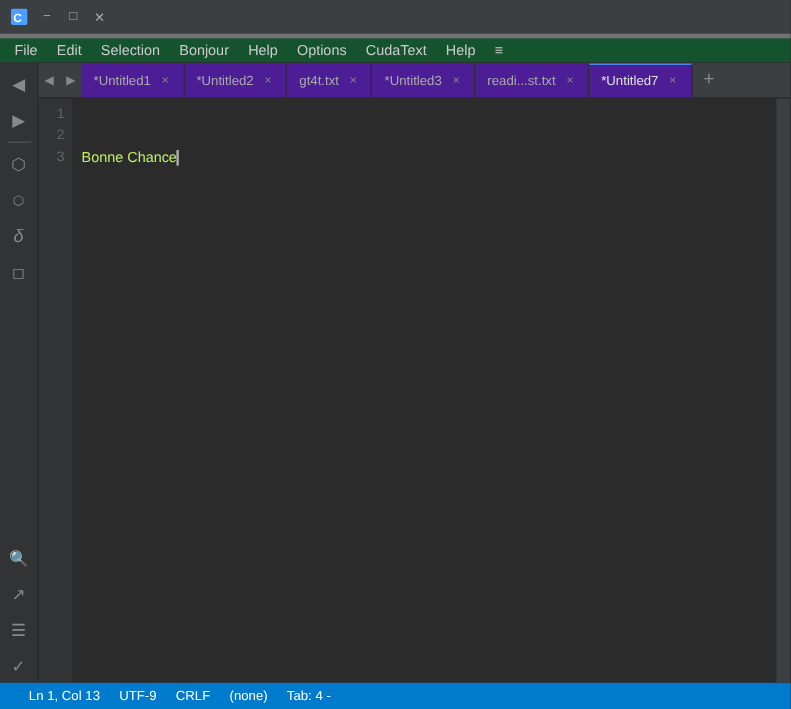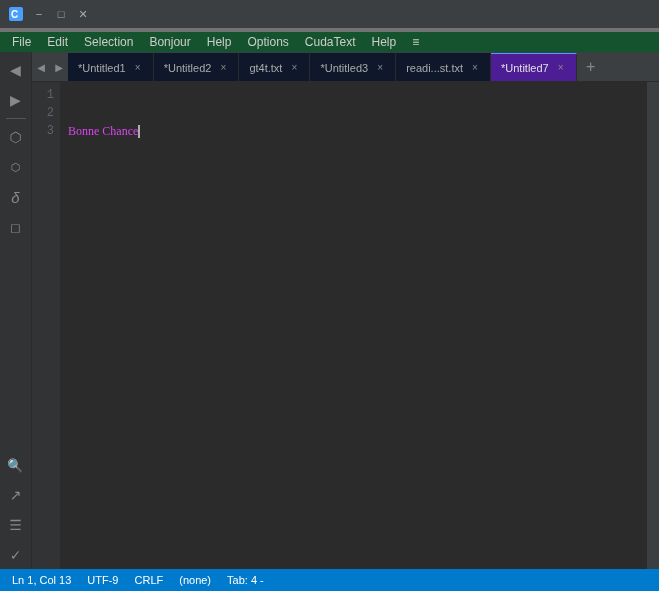--- a/index.html
+++ b/index.html
@@ -132,21 +132,21 @@
       font-size: 10px;
       flex-shrink: 0;
     }
     .tab {
       display: flex;
       align-items: center;
       height: 28px;
       padding: 0 8px 0 10px;
       font-size: 11px;
       color: #aaa;
-      background: #0f172a;
+      background: #4c1d95;
       border-top: 1px solid transparent;
       border-right: 1px solid #2b2b2b;
       cursor: pointer;
       white-space: nowrap;
       flex-shrink: 0;
     }
     .tab.active {
       background: #4c1d95;
       color: #e0e0e0;
       border-top: 1px solid #4a9eff;
@@ -190,22 +190,22 @@
       padding-top: 4px;
       text-align: right;
       padding-right: 6px;
       line-height: 18px;
       user-select: none;
       flex-shrink: 0;
     }
     #code-area {
       flex: 1;
       background: #2b2b2b;
-      color: #d946ef;
-      font-family: Liberation Serif, serif;
+      color: #bef264;
+      font-family: Liberation Sans, sans-serif;
       font-size: 12px;
       padding: 4px 8px;
       line-height: 18px;
       overflow: auto;
       white-space: pre;
     }
     .code-line { min-height: 18px; }
     .cursor {
       display: inline-block;
       width: 2px;
@@ -222,21 +222,21 @@
       background: #3c3f41;
       flex-shrink: 0;
     }
 
     
     #status-bar {
       height: 22px;
       background: #007acc;
       display: flex;
       align-items: center;
-      padding: 0 12px;
+      padding: 0 24px;
       gap: 16px;
       font-size: 11px;
       color: #ffffff;
     }
     .status-item {
       white-space: nowrap;
     }
   </style>
 </head>
 <body>

